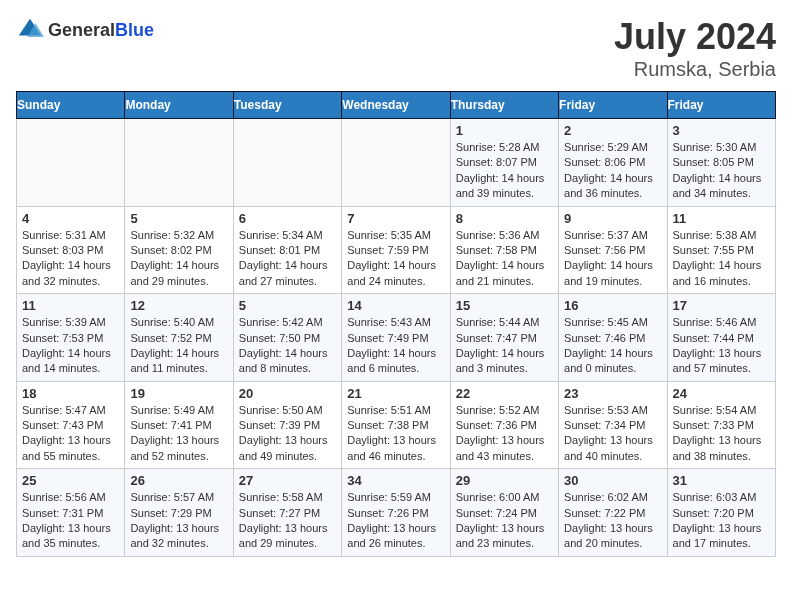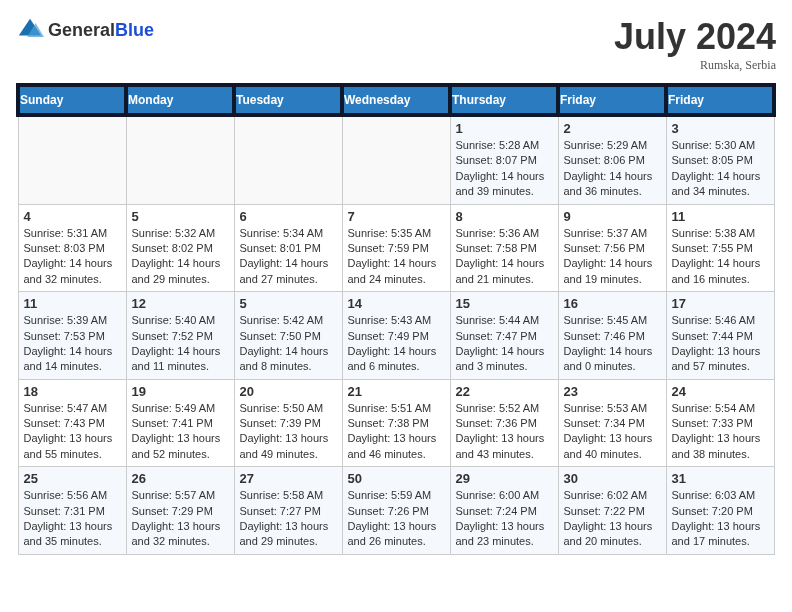--- a/index.html
+++ b/index.html
@@ -35,38 +35,37 @@
     }
     .title-block {
       text-align: right;
     }
     .title-block h1 {
       font-size: 36px;
       font-weight: bold;
       color: #333;
     }
     .title-block h2 {
-      font-size: 12px;
+      font-size: 20px;
       font-weight: normal;
       color: #555;
-      font-family: Liberation Serif, serif;
     }
     .calendar {
       width: 100%;
       border-collapse: collapse;
       font-size: 11px;
     }
     .calendar thead tr th {
       background-color: #2a7bbf;
       color: #fff;
       padding: 6px 0;
       text-align: left;
       font-size: 12px;
       font-weight: bold;
-      border: 4px solid #0f172a;
+      border: 1px solid #0f172a;
     }
     .calendar tbody tr td {
       border: 1px solid #ccc;
       vertical-align: top;
       padding: 4px 5px;
       width: 108px;
       min-height: 80px;
       background: #fff;
     }
     .calendar tbody tr:nth-child(odd) td {
@@ -239,21 +238,21 @@
         </td>
         <td>
           <span class="day-number">26</span>
           <div class="day-info">Sunrise: 5:57 AM<br>Sunset: 7:29 PM<br>Daylight: 13 hours and 32 minutes.</div>
         </td>
         <td>
           <span class="day-number">27</span>
           <div class="day-info">Sunrise: 5:58 AM<br>Sunset: 7:27 PM<br>Daylight: 13 hours and 29 minutes.</div>
         </td>
         <td>
-          <span class="day-number">50</span>
+          <span class="day-number">34</span>
           <div class="day-info">Sunrise: 5:59 AM<br>Sunset: 7:26 PM<br>Daylight: 13 hours and 26 minutes.</div>
         </td>
         <td>
           <span class="day-number">29</span>
           <div class="day-info">Sunrise: 6:00 AM<br>Sunset: 7:24 PM<br>Daylight: 13 hours and 23 minutes.</div>
         </td>
         <td>
           <span class="day-number">30</span>
           <div class="day-info">Sunrise: 6:02 AM<br>Sunset: 7:22 PM<br>Daylight: 13 hours and 20 minutes.</div>
         </td>

